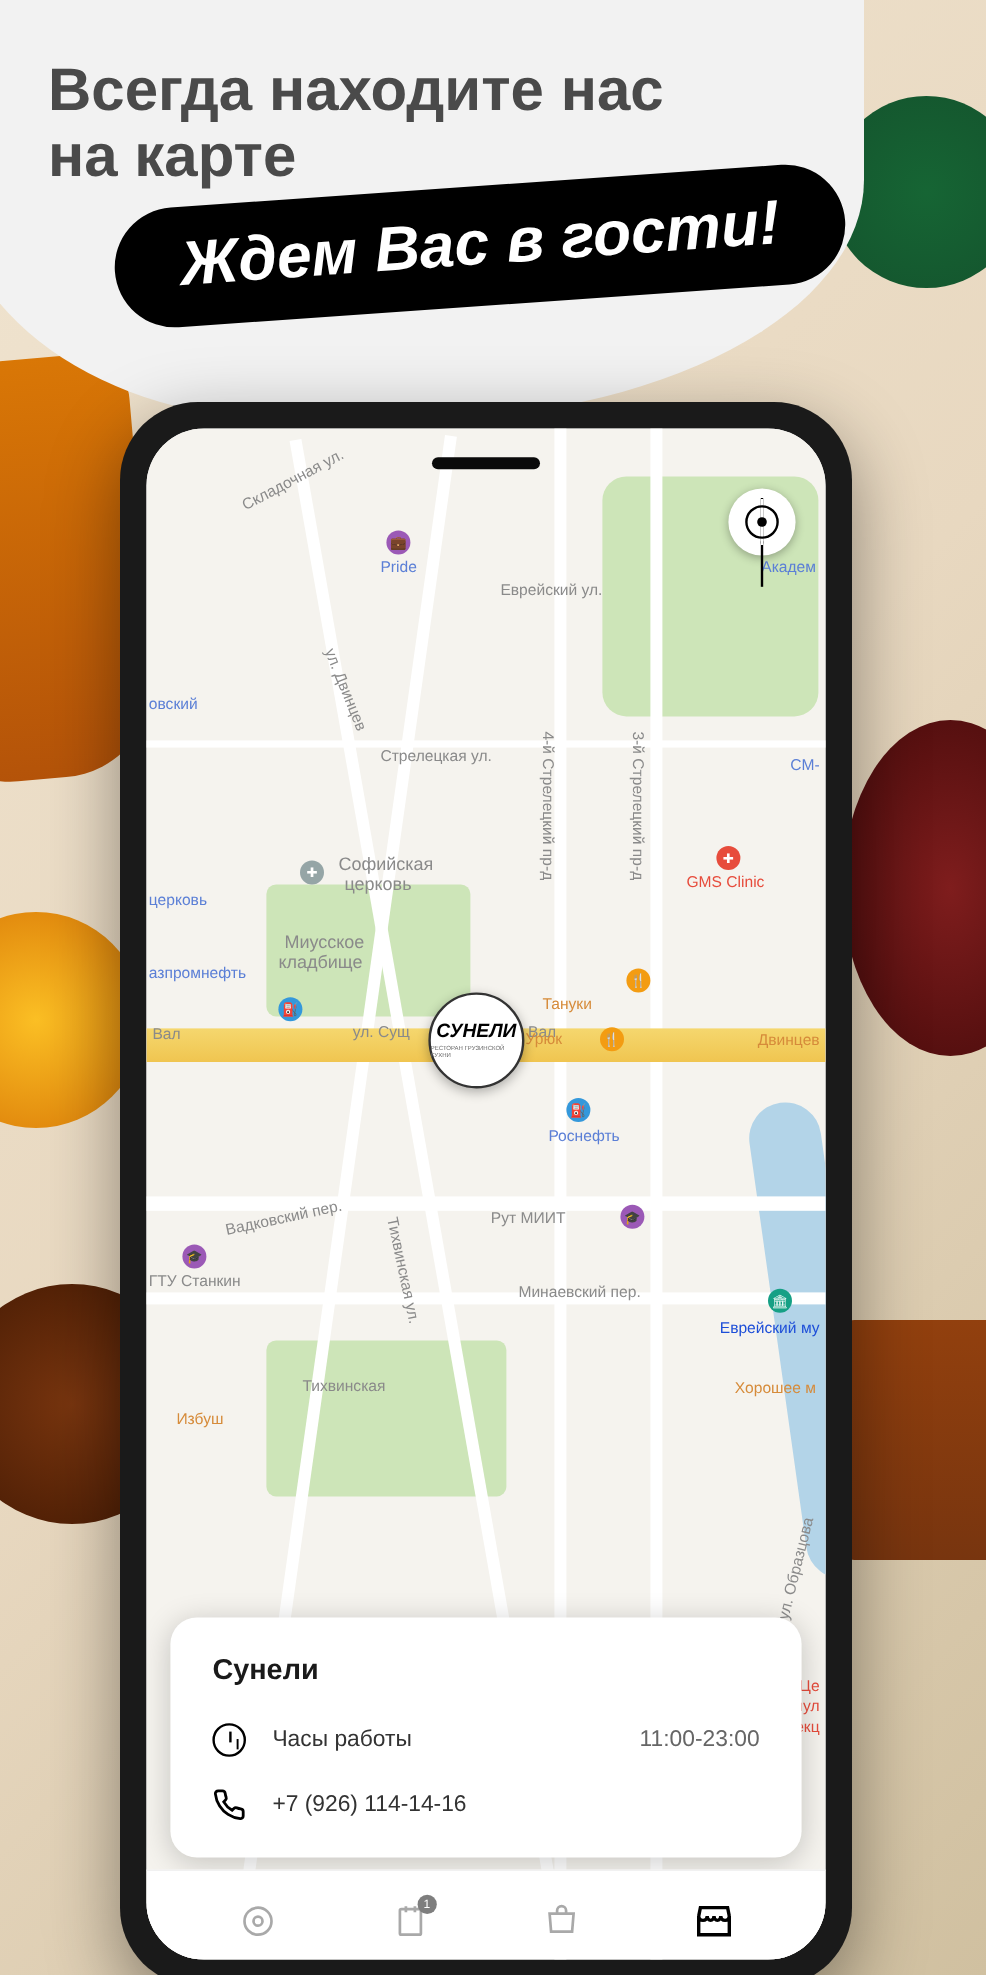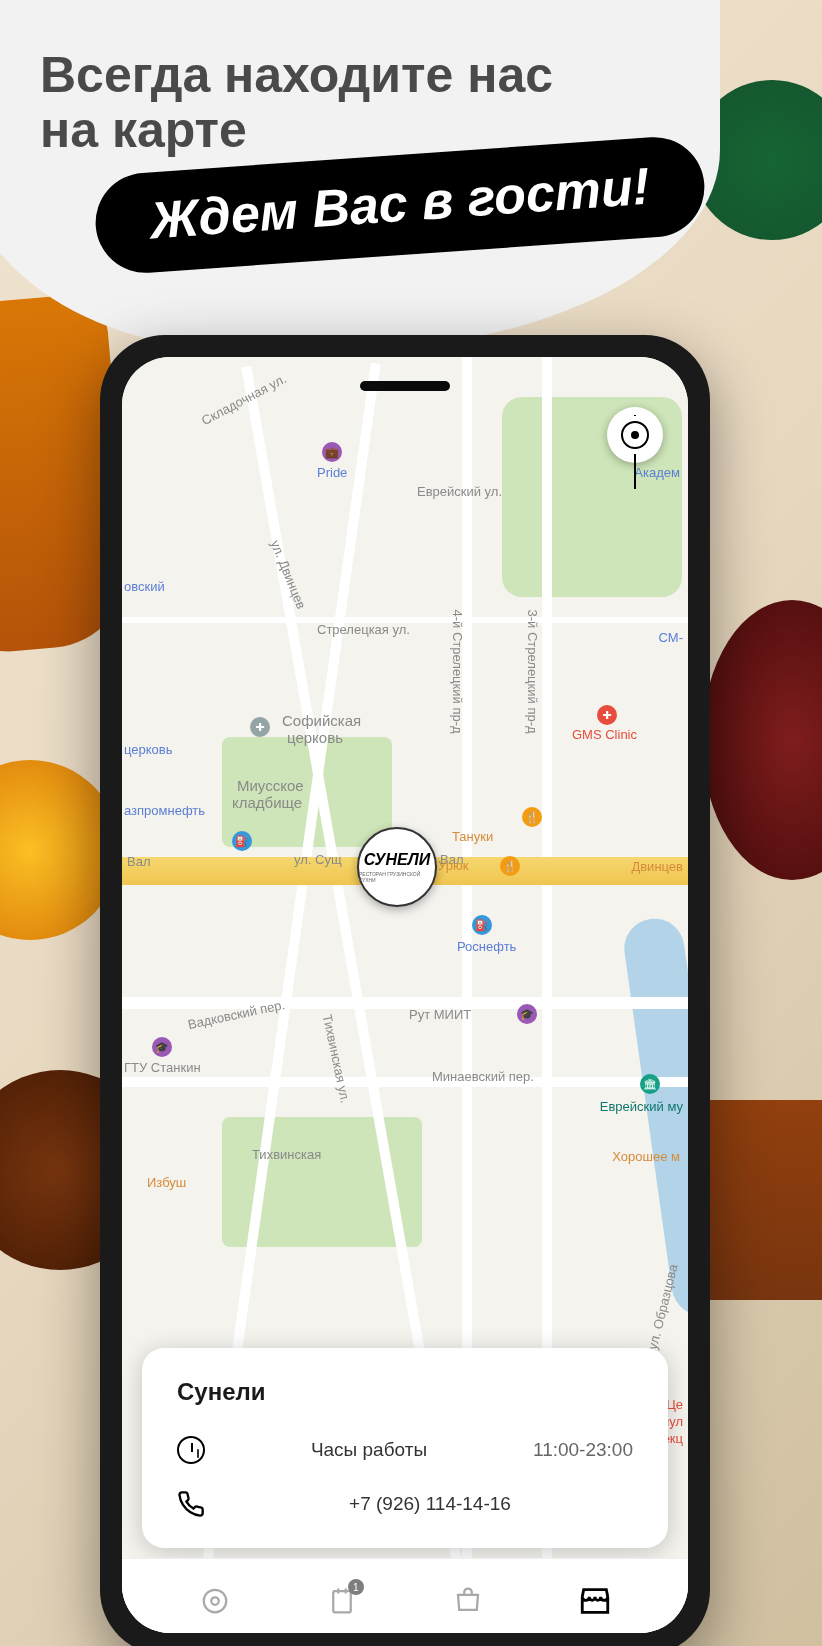--- a/index.html
+++ b/index.html
@@ -110,21 +110,21 @@
     .park { position: absolute; background: #cde5b8; border-radius: 8px; }
     .park.p1 { top: 380px; left: 100px; width: 170px; height: 110px; }
     .park.p2 { top: 760px; left: 100px; width: 200px; height: 130px; }
     .park.p3 { top: 40px; left: 380px; width: 180px; height: 200px; border-radius: 20px; }
     .water { position: absolute; top: 560px; right: -20px; width: 60px; height: 400px; background: #b3d4e8; border-radius: 30px; transform: rotate(-8deg); }
 
     .maplabel { position: absolute; font-size: 13px; color: #8a8a8a; white-space: nowrap; }
     .maplabel.blue { color: #5b7fd6; }
     .maplabel.orange { color: #d68b3a; }
     .maplabel.red { color: #e74c3c; }
-    .maplabel.green { color: #0f766e; margin-left: 32px; }
+    .maplabel.green { color: #1d4ed8; margin-left: 32px; }
     .maplabel.big { font-size: 15px; }
 
     .poi { position: absolute; width: 20px; height: 20px; border-radius: 50%; display: flex; align-items: center; justify-content: center; font-size: 11px; color: #fff; }
     .poi.food { background: #f39c12; }
     .poi.med { background: #e74c3c; }
     .poi.mus { background: #16a085; }
     .poi.gas { background: #3498db; }
     .poi.church { background: #95a5a6; }
     .poi.edu { background: #9b59b6; }
 
@@ -188,21 +188,21 @@
       bottom: 85px;
       left: 20px; right: 20px;
       background: #fff;
       border-radius: 22px;
       padding: 30px 35px;
       box-shadow: 0 4px 25px rgba(0,0,0,0.2);
     }
     .rest-name { font-size: 24px; font-weight: 700; color: #1a1a1a; margin-bottom: 30px; }
     .info-row { display: flex; align-items: center; gap: 22px; margin-bottom: 26px; font-size: 19px; color: #333; }
     .info-row:last-child { margin-bottom: 0; }
-    .info-row .label { flex: 1; text-align: center; }
+    .info-row .label { flex: 1; }
     .info-row .val { color: #666; }
     .icon-clock {
       width: 28px; height: 28px;
       border: 2.5px solid #000;
       border-radius: 50%;
       position: relative;
       flex-shrink: 0;
     }
     .icon-clock::after {
       content: '';

